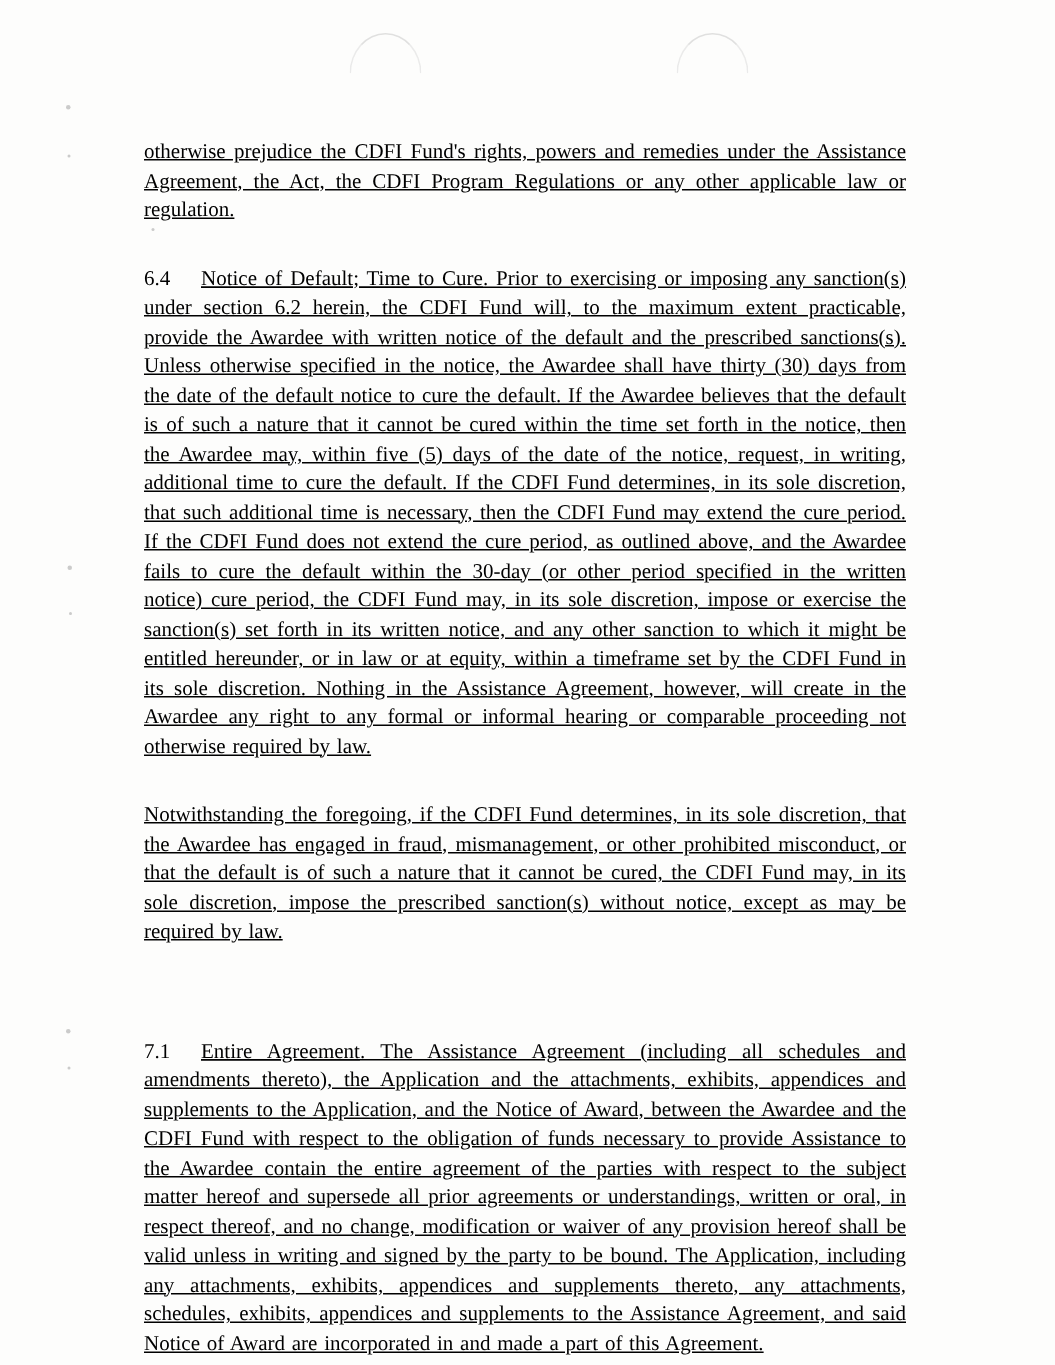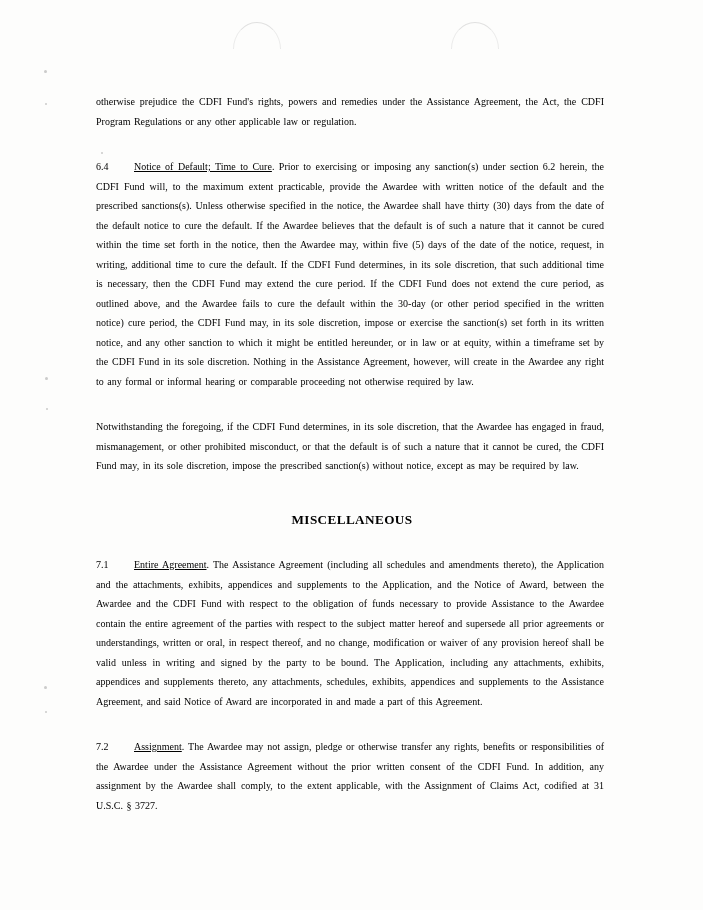--- a/index.html
+++ b/index.html
@@ -44,24 +44,25 @@
   }
 
   .content {
     position: absolute;
     left: 96px;
     top: 92px;
     width: 512px;
   }
   p {
     margin: 0 4px 0 0;
-    font-size: 10px;
+    font-size: 14px;
     line-height: 19.5px;
     text-align: justify;
     word-spacing: 1px;
+    text-decoration: underline;
   }
   .gap-md { height: 26px; }
   .gap-lg { height: 34px; }
 
   .num {
     display: inline-block;
     width: 38px;
   }
   .u { text-decoration: underline; }
 
@@ -111,21 +112,20 @@
     </p>
 
     <div class="gap-md"></div>
 
     <p>
       <span>Notwithstanding the foregoing, if the CDFI Fund determines, in its sole discretion, that the Awardee has engaged in fraud, mismanagement, or other prohibited misconduct, or that the default is of such a nature that it cannot be cured, the CDFI Fund may, in its sole discretion, impose the prescribed sanction(s) without notice, except as may be required by law.</span>
     </p>
 
     <div class="gap-lg"></div>
 
-    <div class="article-head">MISCELLANEOUS</div>
 
     <div class="gap-md"></div>
 
     <p>
       <span class="num">7.1</span><span class="u">Entire Agreement</span><span>. The Assistance Agreement (including all schedules and amendments thereto), the Application and the attachments, exhibits, appendices and supplements to the Application, and the Notice of Award, between the Awardee and the CDFI Fund with respect to the obligation of funds necessary to provide Assistance to the Awardee contain the entire agreement of the parties with respect to the subject matter hereof and supersede all prior agreements or understandings, written or oral, in respect thereof, and no change, modification or waiver of any provision hereof shall be valid unless in writing and signed by the party to be bound. The Application, including any attachments, exhibits, appendices and supplements thereto, any attachments, schedules, exhibits, appendices and supplements to the Assistance Agreement, and said Notice of Award are incorporated in and made a part of this Agreement.</span>
     </p>
 
     <div class="gap-md"></div>
 
     <p>

